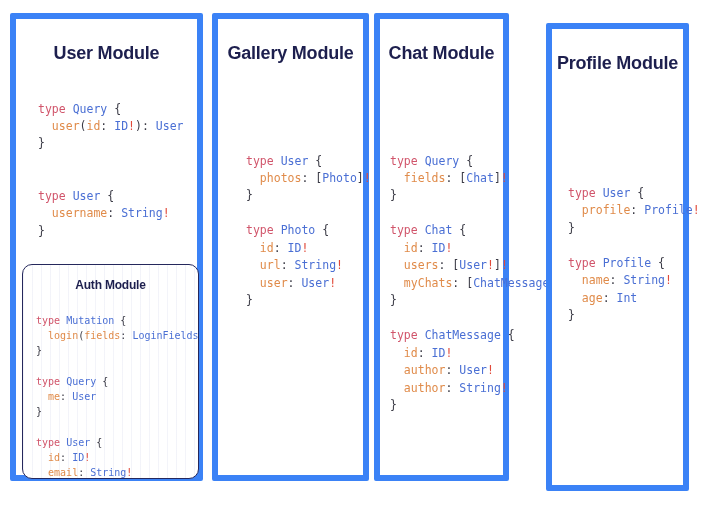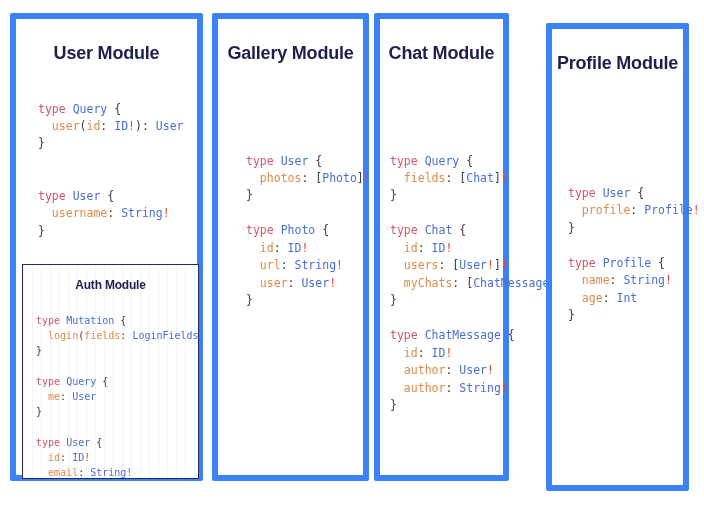--- a/index.html
+++ b/index.html
@@ -79,21 +79,21 @@
   
   #card-auth {
     position: absolute;
     box-sizing: border-box;
     left: 6px;
     top: 245px;
     width: 177px;
     height: 215px;
     background: #ffffff;
     border: 1.6px solid #25285c;
-    border-radius: 0;
+    border-radius: 10px;
     overflow: hidden;
   }
   #card-auth .grid-bg {
     position: absolute;
     inset: 0;
     background-image: repeating-linear-gradient(
       to right,
       rgba(120,130,190,0.09) 0px,
       rgba(120,130,190,0.09) 1px,
       rgba(255,255,255,0) 1px,

